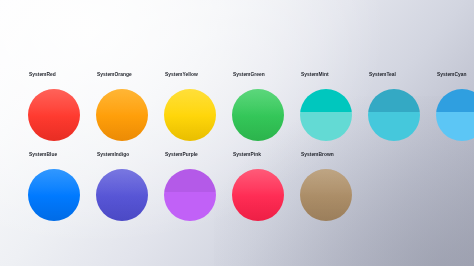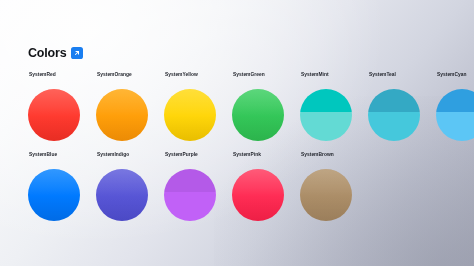--- a/index.html
+++ b/index.html
@@ -162,29 +162,20 @@
   }
   .circle.split .top    { top: 0; height: 45%; }
   .circle.split .bottom { top: 45%; height: 55%; }
 </style>
 </head>
 <body>
 
 <div id="stage">
   <div id="content">
 
-    <div class="header">
-      <div class="header-title">Colors</div>
-      <div class="header-badge" style="background: rgb(26, 126, 240);">
-        <svg width="8" height="8" viewBox="0 0 8 8" aria-hidden="true">
-          <path d="M2.5 5.5 L5.5 2.5" stroke="#ffffff" stroke-width="1.05" stroke-linecap="round" fill="none"></path>
-          <path d="M3.0 2.5 L5.5 2.5 L5.5 5.0" stroke="#ffffff" stroke-width="1.05" stroke-linecap="round" stroke-linejoin="round" fill="none"></path>
-        </svg>
-      </div>
-    </div>
 
     <div class="row row-1">
         <div class="swatch">
           <div class="swatch-label">SystemRed</div>
           <div class="circle-wrap">
             <div class="circle solid" style="background: linear-gradient(rgb(255, 69, 58) 0%, rgb(255, 59, 48) 50%, rgb(244, 47, 37) 100%);"></div>
           </div>
         </div>
         <div class="swatch">
           <div class="swatch-label">SystemOrange</div>

